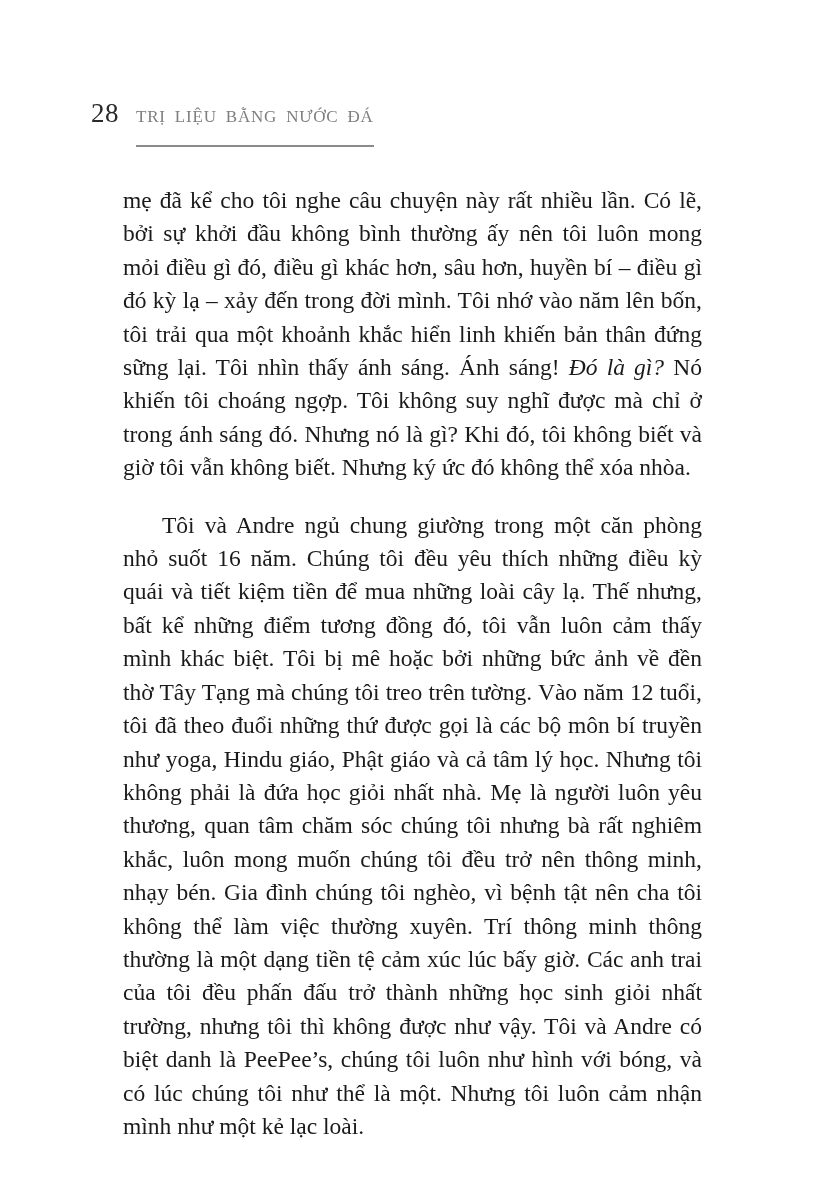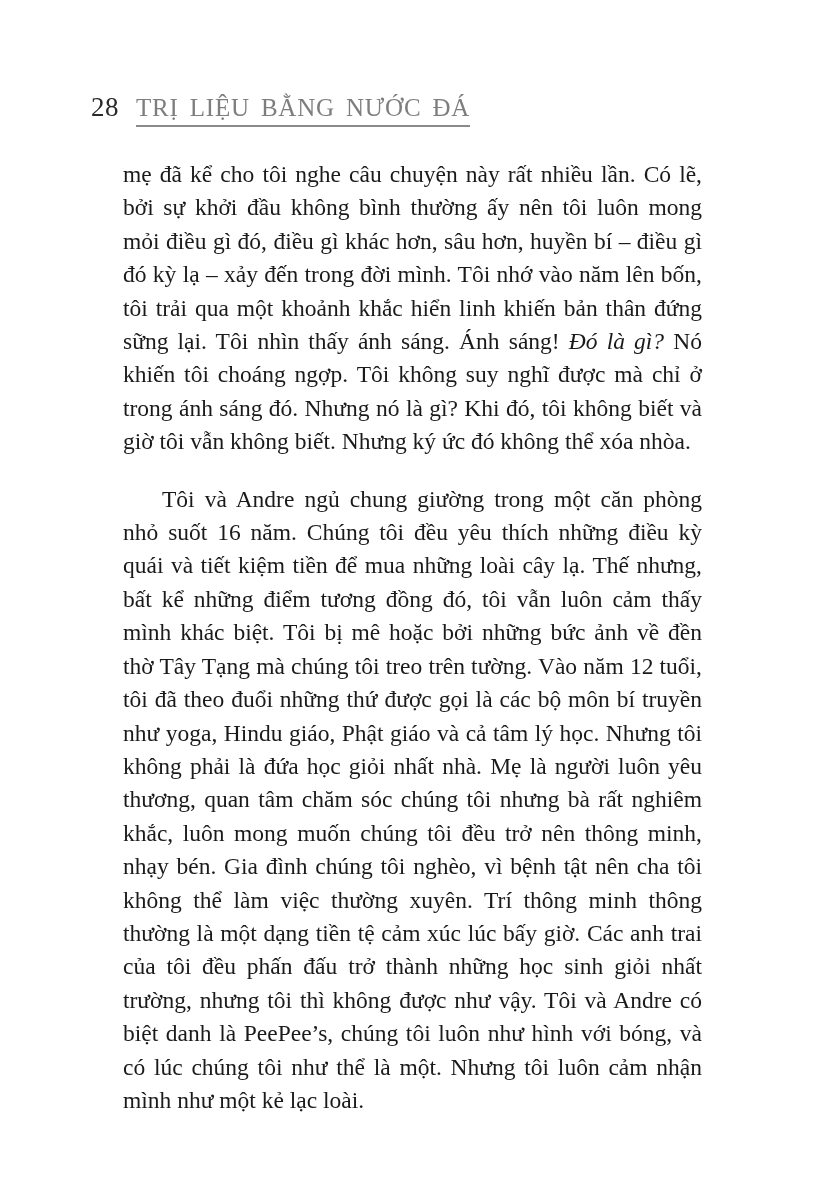--- a/index.html
+++ b/index.html
@@ -8,42 +8,42 @@
     position: relative;
     width: 813px;
     height: 1200px;
     margin: 0 auto;
     background: #ffffff;
     overflow: hidden;
     font-family: "Liberation Serif", "DejaVu Serif", serif;
   }
   .running-header {
     position: absolute;
-    top: 92px;
+    top: 98px;
     left: 91px;
     display: flex;
     align-items: baseline;
     gap: 17px;
   }
   .page-number {
     font-size: 27px;
     color: #2a2a2a;
     letter-spacing: 0.5px;
   }
   .running-title {
-    font-size: 25px;
+    font-size: 17px;
     color: #7e7e7e;
     letter-spacing: 0.8px;
     word-spacing: 4px;
     border-bottom: 2px solid #8b8b8b;
-    padding-bottom: 3px;
+    padding-bottom: 18px;
   }
   .body-text {
     position: absolute;
-    top: 158px;
+    top: 184px;
     left: 123px;
     width: 579px;
     font-size: 23.5px;
     line-height: 33.4px;
     color: #1a1a1a;
     text-align: justify;
   }
   .paragraph { margin: 0; }
   .paragraph.indented {
     margin-top: 24px;

